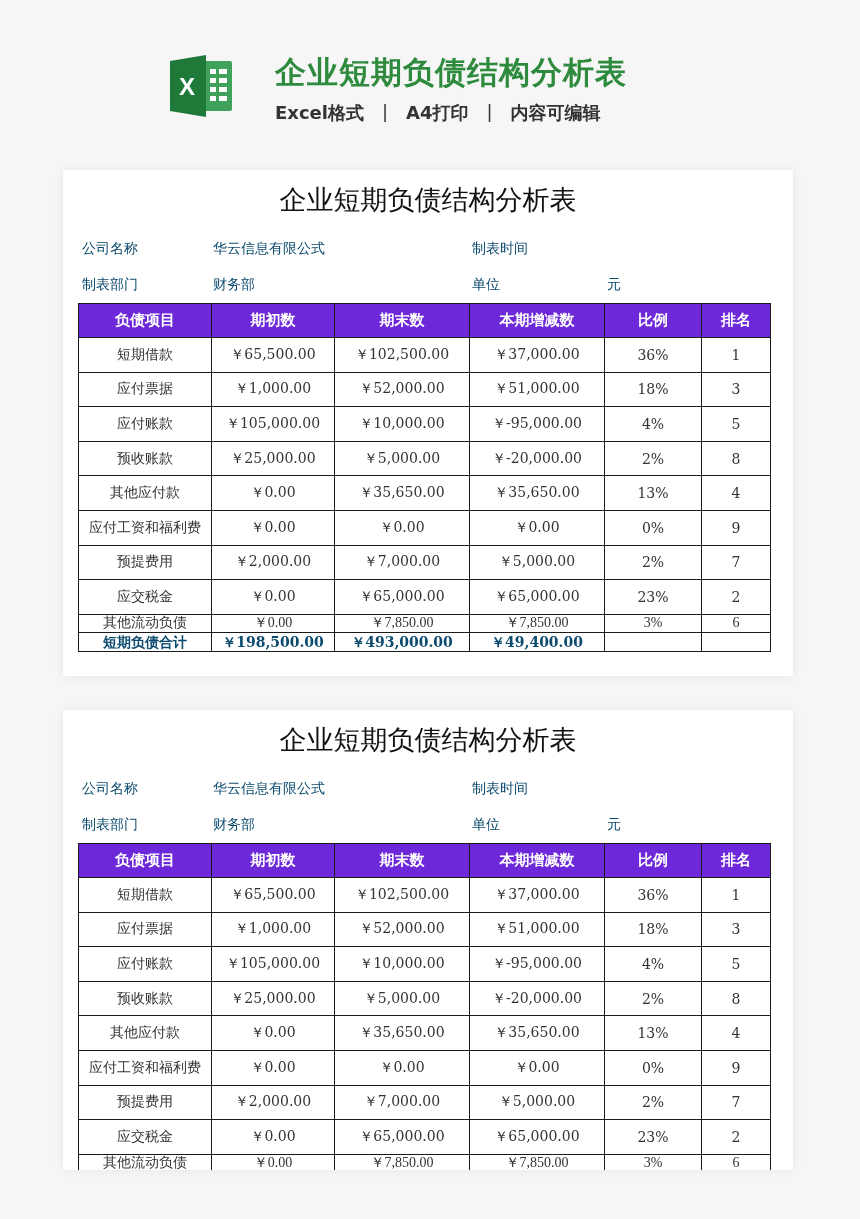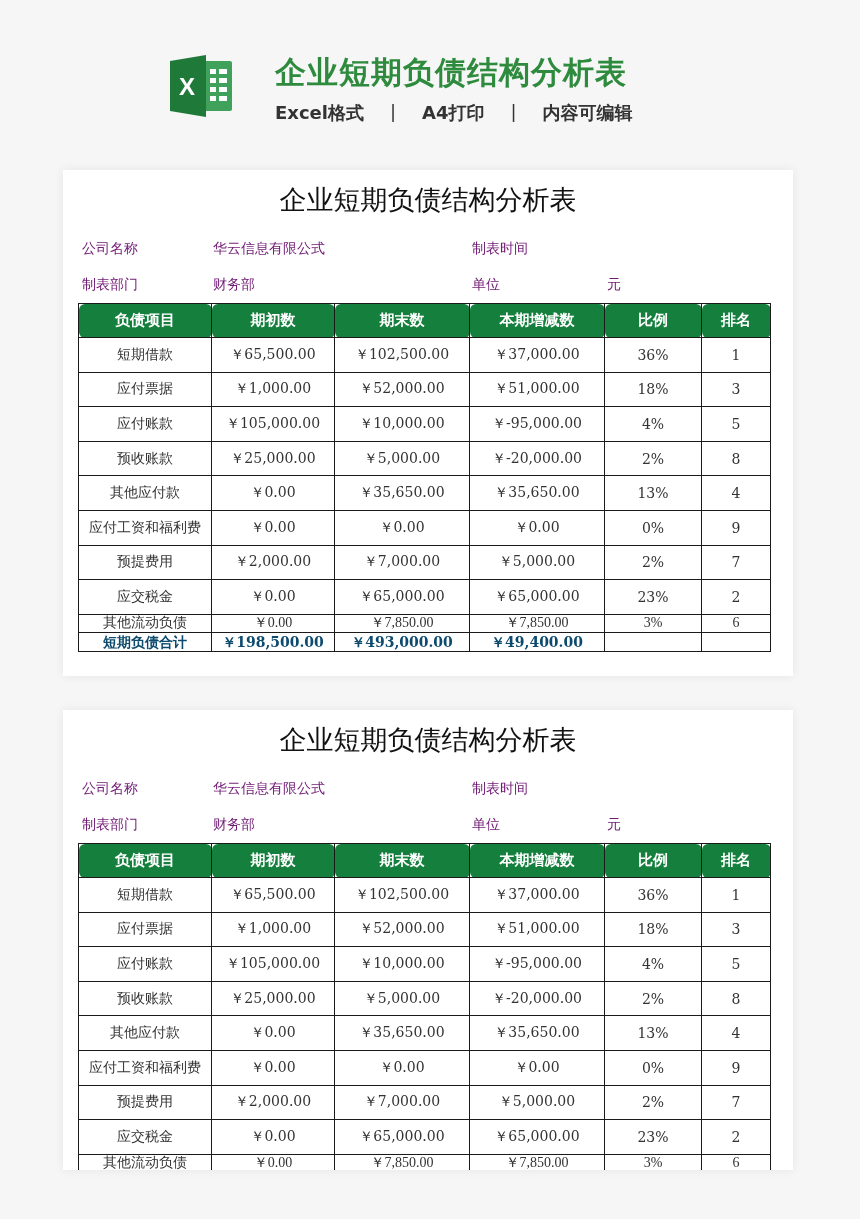--- a/index.html
+++ b/index.html
@@ -8,49 +8,49 @@
 
   
   .banner { position: absolute; left: 0; top: 0; width: 860px; height: 150px; }
   .excel-icon { position: absolute; left: 170px; top: 55px; width: 64px; height: 62px; }
   .banner-title {
     position: absolute; left: 275px; top: 52px; font-size: 31px; font-weight: bold;
     color: #2e8b3e; letter-spacing: 1px; white-space: nowrap;
   }
   .banner-sub {
     position: absolute; left: 275px; top: 101px; font-size: 18px; font-weight: bold;
-    color: #333; white-space: nowrap; display: flex; gap: 8px;
+    color: #333; white-space: nowrap; display: flex; gap: 0;
   }
   .banner-sub .sep { display: inline-block; width: 42px; text-align: center; font-weight: normal; color: #333; }
 
   
   .card {
     position: absolute; left: 63px; width: 730px; background: #fff;
     box-shadow: 0 0 10px rgba(0,0,0,0.07); overflow: hidden;
   }
   .card-1 { top: 170px; height: 506px; }
   .card-2 { top: 710px; height: 460px; }
 
   .doc-title {
     position: absolute; left: 0; width: 730px; top: 12px; text-align: center;
     font-family: "DejaVu Serif", "Liberation Serif", serif; font-size: 27px; color: #111;
   }
-  .meta { position: absolute; font-family: "DejaVu Serif", "Liberation Serif", serif; font-size: 14px; color: #701a75; white-space: nowrap; }
+  .meta { position: absolute; font-family: "DejaVu Serif", "Liberation Serif", serif; font-size: 14px; color: #0c4a6e; white-space: nowrap; }
 
   table.ledger {
     position: absolute; left: 15px; top: 133px; width: 692px;
     border-collapse: collapse; table-layout: fixed;
     font-family: "DejaVu Serif", "Liberation Serif", serif; font-size: 14px; color: #333;
   }
   table.ledger th, table.ledger td {
     border: 1.5px solid #1a1a1a; text-align: center; white-space: nowrap; overflow: hidden; padding: 0;
   }
   table.ledger th {
-    background: #15803d; color: #fff; font-family: "DejaVu Sans", "Liberation Sans", sans-serif;
-    font-weight: bold; font-size: 15px; height: 34px; border-radius: 6px;
+    background: #6d28d9; color: #fff; font-family: "DejaVu Sans", "Liberation Sans", sans-serif;
+    font-weight: bold; font-size: 15px; height: 34px;
   }
   table.ledger td { height: 34.6px; }
   table.ledger tr.short td { height: 18px; line-height: 16px; font-family: Liberation Serif, serif; }
   table.ledger tr.total td { height: 19px; line-height: 16px; font-weight: bold; color: #0c4a6e; }
 </style>
 </head>
 <body>
 
 <div class="banner">
   <svg class="excel-icon" viewBox="0 0 64 62">

